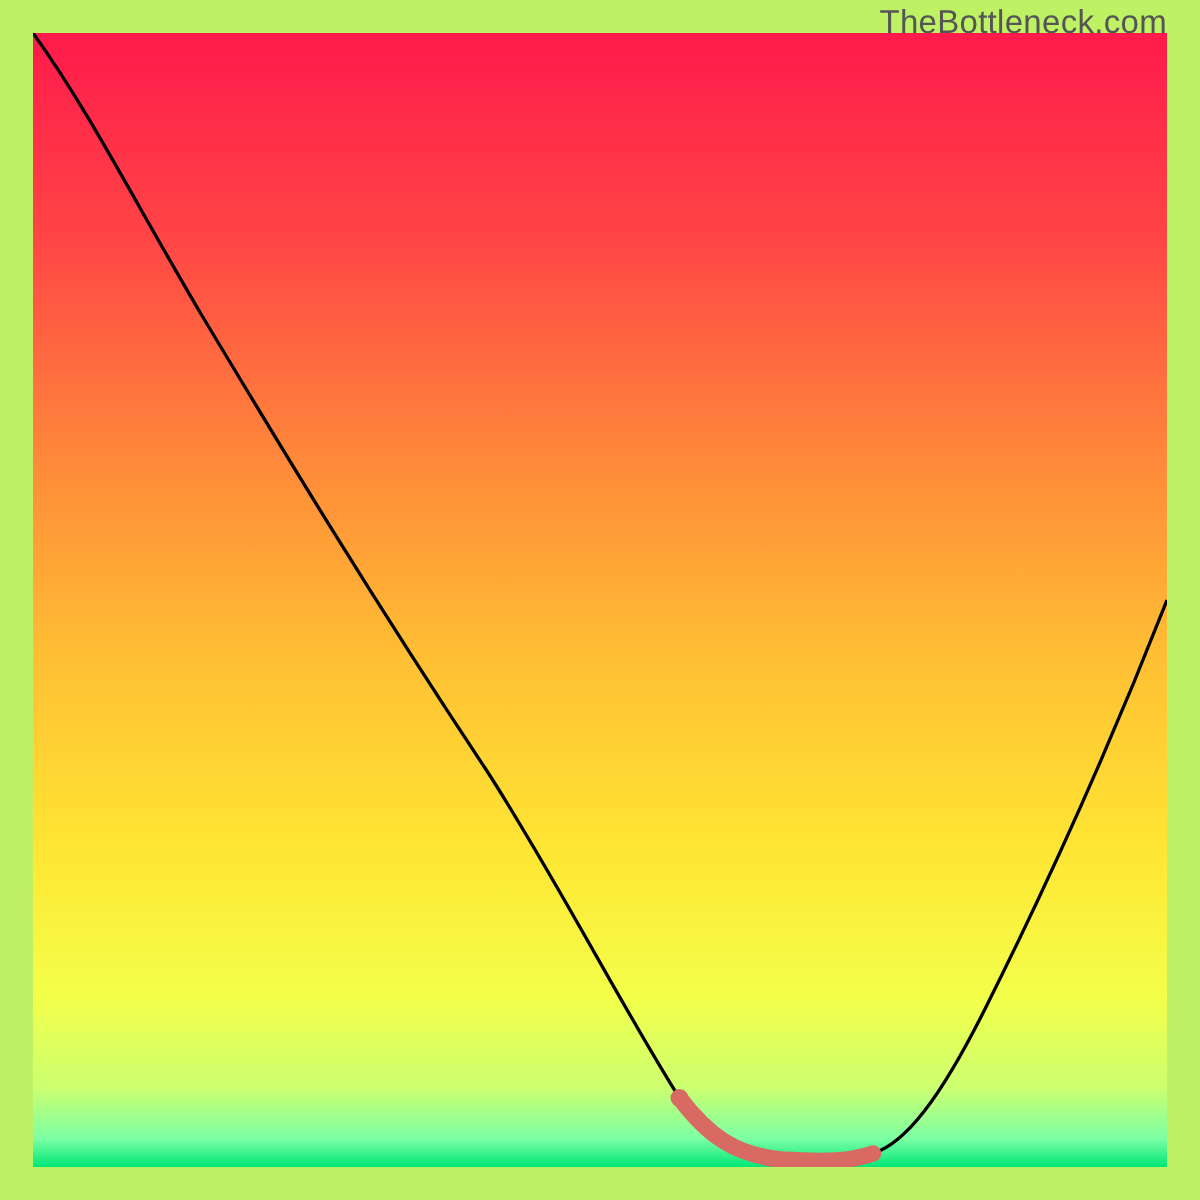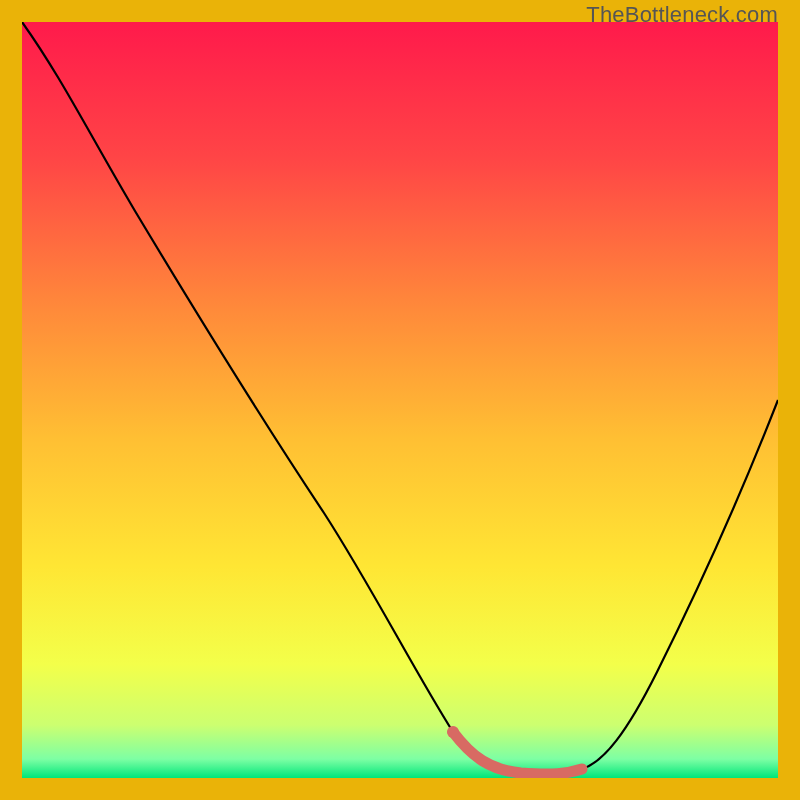--- a/index.html
+++ b/index.html
@@ -8,21 +8,21 @@
     width: 800px;
     height: 800px;
     background: #000;
     font-family: Arial, Helvetica, sans-serif;
     overflow: hidden;
   }
   .stage {
     position: relative;
     width: 800px;
     height: 800px;
-    background: #eab308;
+    background: #bef264;
   }
   .plot-area {
     position: absolute;
     left: 22px;
     top: 22px;
     width: 756px;
     height: 756px;
   }
   .gradient-bg {
     position: absolute;

